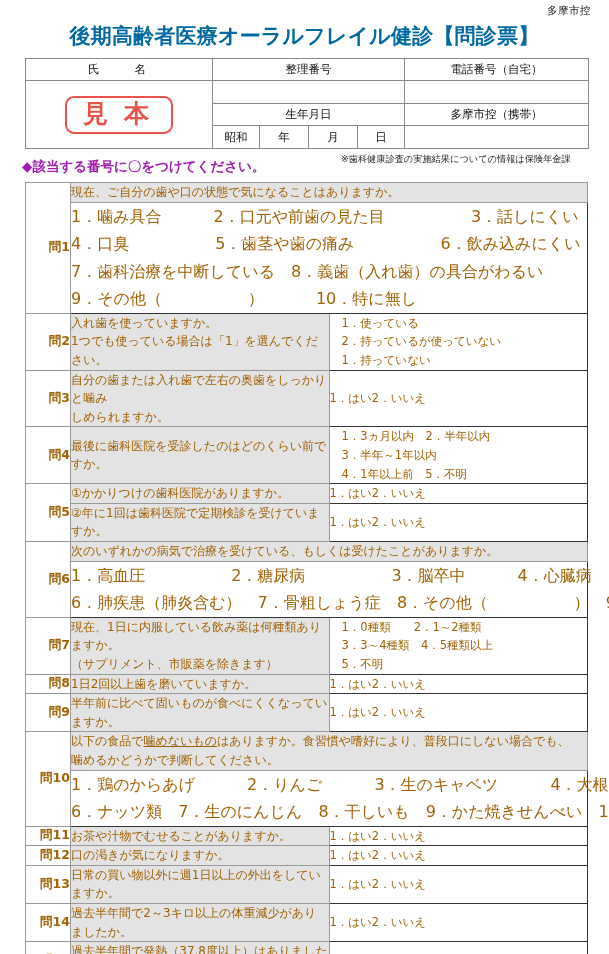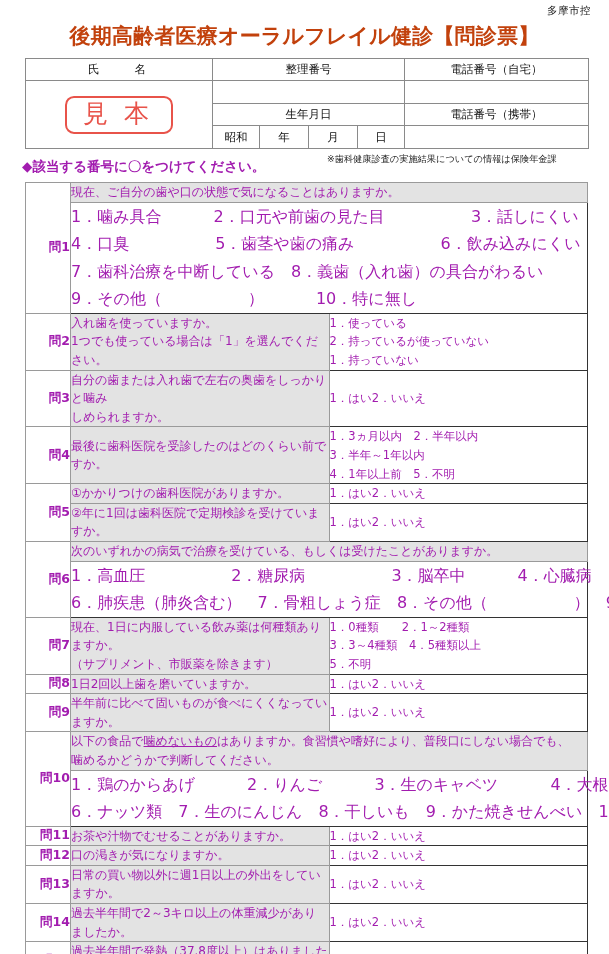--- a/index.html
+++ b/index.html
@@ -31,21 +31,21 @@
 
   
   .title {
     position: absolute;
     top: 22px; left: 0; width: 609px;
     text-align: center;
     font-size: 21px;
     font-weight: bold;
     letter-spacing: 0.2px;
     font-family: "DejaVu Serif", "Liberation Serif", serif;
-    color: #c2410c;
+    color: #0369a1;
     white-space: nowrap;
   }
 
   
   .hdr-wrap {
     position: absolute;
     left: 25px; top: 58px;
     width: 563px;
   }
   table.hdr {
@@ -70,39 +70,39 @@
   
   .stamp {
     position: absolute;
     left: 50%; top: 50%;
     transform: translate(-50%, -50%);
     border: 2.2px solid #e8534a;
     border-radius: 9px;
     color: #e8534a;
     font-family: "DejaVu Serif", "Liberation Serif", serif;
     font-size: 25px;
-    font-weight: normal;
+    font-weight: bold;
     letter-spacing: 16px;
     padding: 3px 6px 5px 16px;
     line-height: 1.05;
     white-space: nowrap;
   }
 
   
   .instr {
     position: absolute;
     left: 22px; top: 158px;
     font-size: 13.5px;
     font-weight: bold;
     color: #a21caf;
     letter-spacing: 0px;
   }
   .note {
     position: absolute;
-    right: 20px; top: 153px;
+    right: 6px; top: 153px;
     width: 262px;
     font-size: 9.2px;
     line-height: 1.38;
     color: #222;
     text-align: justify;
   }
   .note .l2 { display:block; text-align:center; }
 
   
   .q-wrap {
@@ -113,21 +113,21 @@
   table.q {
     border-collapse: collapse;
     width: 563px;
     table-layout: fixed;
     border: 1px solid #7d7d7d;
   }
   table.q td {
     border: 1px solid #9a9a9a;
     padding: 0;
     vertical-align: middle;
-    color: #a21caf;
+    color: #a16207;
   }
   td.num {
     width: 45px;
     text-align: right;
     font-size: 12.5px;
     font-weight: bold;
     background: #fff;
     font-family: "DejaVu Sans", "Liberation Sans", sans-serif;
   }
   td.qtext {
@@ -142,21 +142,21 @@
     font-size: 11.5px;
     line-height: 1.62;
     padding: 4px 4px 4px 8px;
     border-left: 1.8px solid #333 !important;
   }
   td.ans.thick {
     border-top: 1.8px solid #333 !important;
     border-bottom: 1.8px solid #333 !important;
     border-right: 1.8px solid #333 !important;
   }
-  .ans-line { display: block; white-space: nowrap; }
+  .ans-line { display: block; white-space: nowrap; margin-left: 12px; }
   .ans-yesno { white-space: nowrap; }
 
   
   td.qhead {
     background: #e3e3e3;
     font-size: 12px;
     padding: 4px 6px 4px 9px;
     line-height: 1.55;
   }
   td.optbox {
@@ -201,21 +201,21 @@
       </tr>
       <tr>
         <td rowspan="3" class="namecell">
           <span class="stamp">見本</span>
         </td>
         <td colspan="4" class="blank"></td>
         <td class="blank"></td>
       </tr>
       <tr>
         <td colspan="4">生年月日</td>
-        <td>電話番号（携帯）</td>
+        <td>多摩市控（携帯）</td>
       </tr>
       <tr class="dob-row">
         <td>昭和</td>
         <td>年</td>
         <td>月</td>
         <td>日</td>
         <td class="blank"></td>
       </tr>
     </tbody>
       </table>

